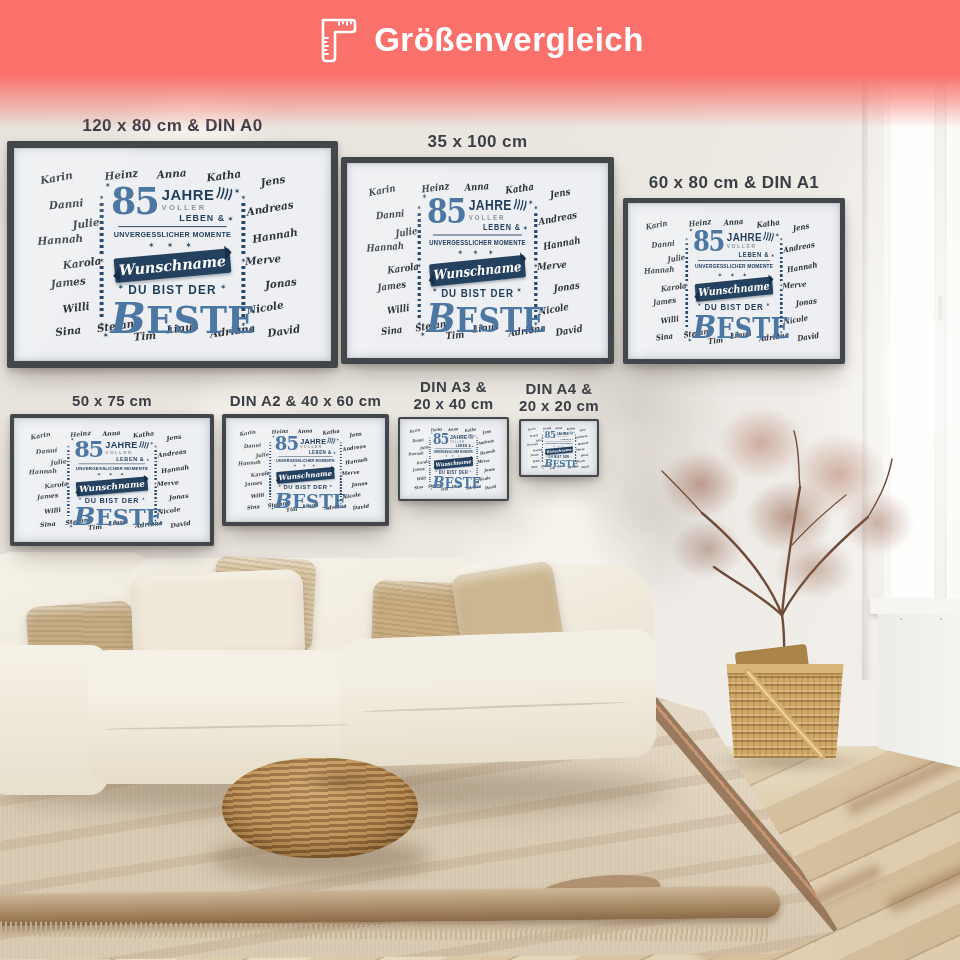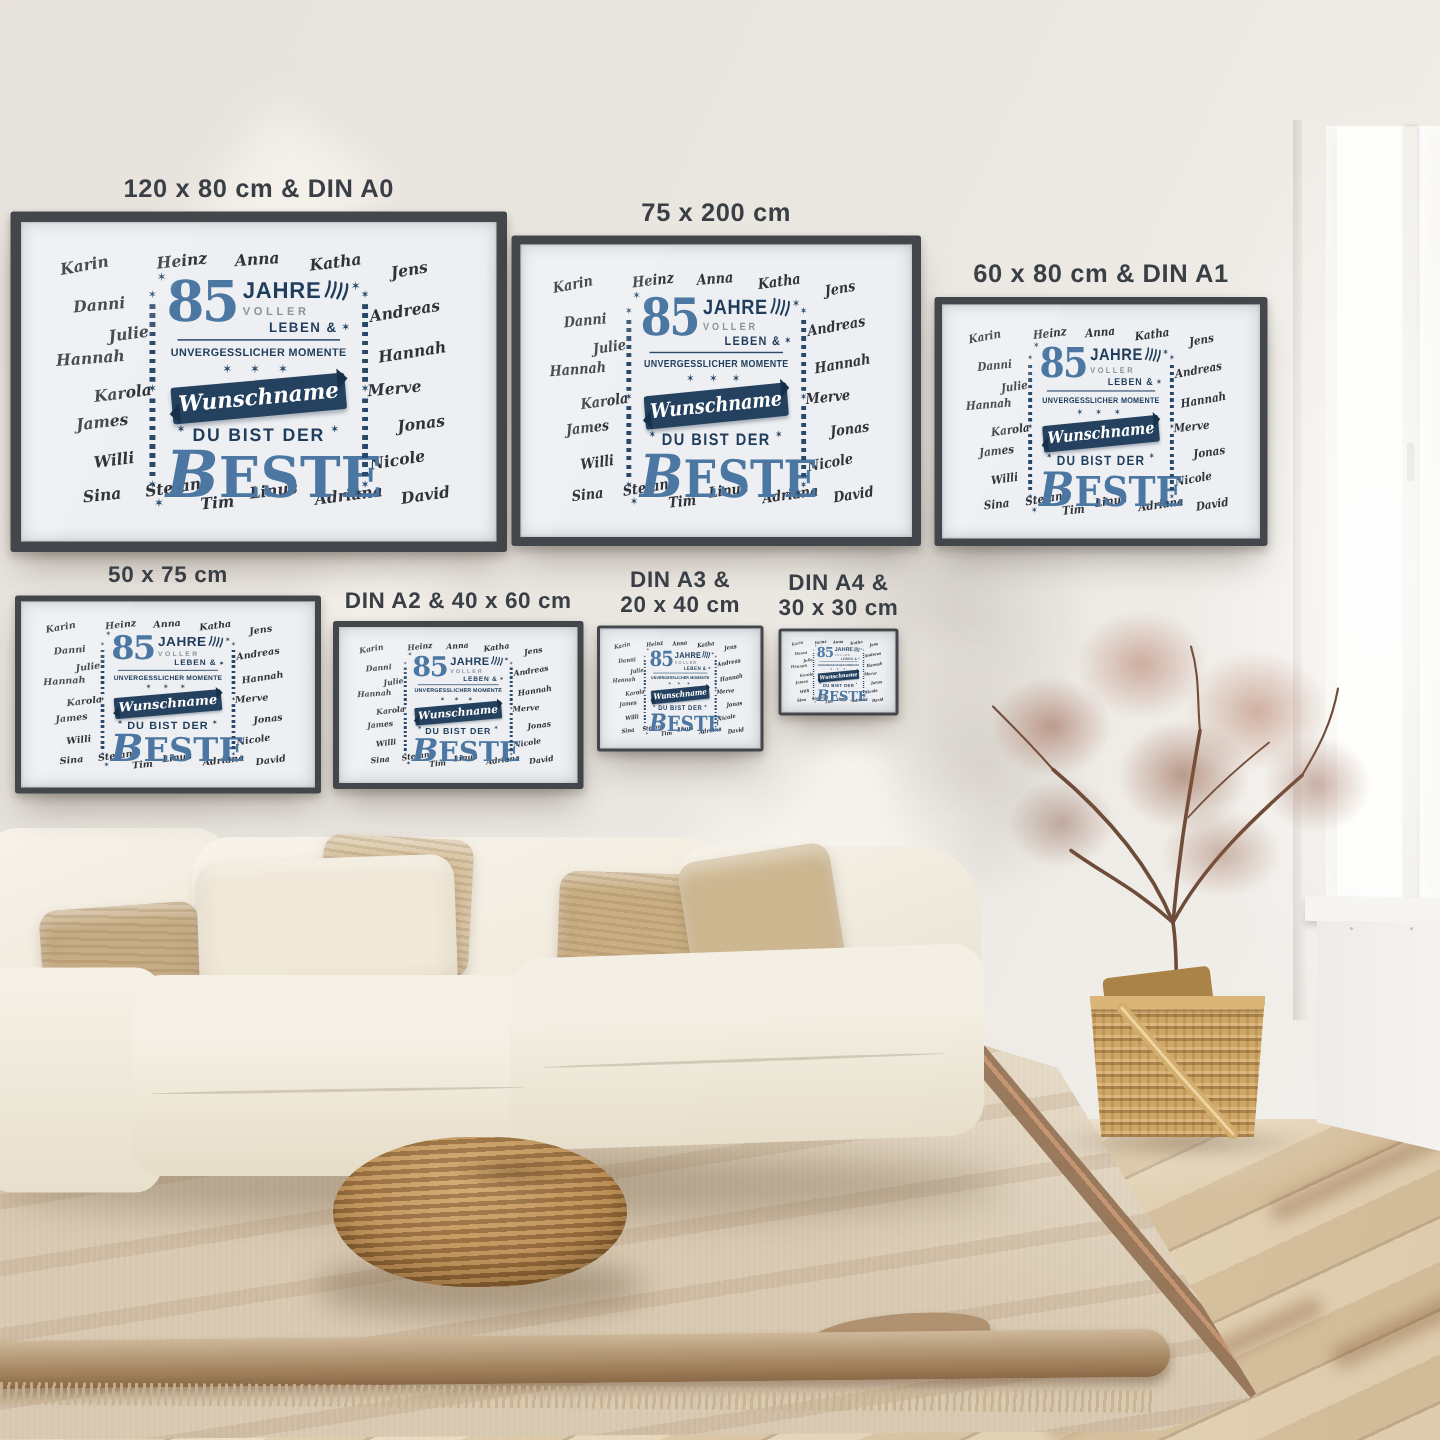--- a/index.html
+++ b/index.html
@@ -307,21 +307,21 @@
             </div>
             <div class="beste">BESTE</div>
           </div>
           <div class="sheen"></div>
         </div>
       </div>
     </div>
   </figure>
       <figure class="poster" style="left: 341px; top: 131px; width: 273px; height: 233px;">
     <figcaption class="size-label" style="bottom: 212px; font-size: 17px;">
-          <div>75 x 200 cm</div>
+          <div>35 x 100 cm</div>
         </figcaption>
     <div class="pframe" style="top: 26px; border-width: 6px;">
       <div class="paper">
         <div class="art" style="transform: scale(0.8094, 0.9279);">
           <div class="names">
                 <span class="pname" style="left: 42px; top: 28px; transform: translate(-50%, -50%) rotate(-10deg);">Karin</span>
                 <span class="pname" style="left: 108px; top: 25px; transform: translate(-50%, -50%) rotate(-6deg);">Heinz</span>
                 <span class="pname" style="left: 159px; top: 24px; transform: translate(-50%, -50%) rotate(-4deg);">Anna</span>
                 <span class="pname" style="left: 212px; top: 26px; transform: translate(-50%, -50%) rotate(-7deg);">Katha</span>
                 <span class="pname" style="left: 262px; top: 31px; transform: translate(-50%, -50%) rotate(-9deg);">Jens</span>
@@ -481,21 +481,21 @@
               <span>DU BIST DER</span>
               <span class="mini-star">✶</span>
             </div>
             <div class="beste">BESTE</div>
           </div>
           <div class="sheen"></div>
         </div>
       </div>
     </div>
   </figure>
-      <figure class="poster" style="left: 10px; top: 371px; width: 204px; height: 158px;">
+      <figure class="poster" style="left: 10px; top: 388px; width: 204px; height: 158px;">
     <figcaption class="size-label" style="bottom: 137px; font-size: 15px;">
           <div>50 x 75 cm</div>
         </figcaption>
     <div class="pframe" style="top: 26px; border-width: 4px;">
       <div class="paper">
         <div class="art" style="transform: scale(0.6062, 0.5865);">
           <div class="names">
                 <span class="pname" style="left: 42px; top: 28px; transform: translate(-50%, -50%) rotate(-10deg);">Karin</span>
                 <span class="pname" style="left: 108px; top: 25px; transform: translate(-50%, -50%) rotate(-6deg);">Heinz</span>
                 <span class="pname" style="left: 159px; top: 24px; transform: translate(-50%, -50%) rotate(-4deg);">Anna</span>
@@ -749,21 +749,21 @@
             <div class="beste">BESTE</div>
           </div>
           <div class="sheen"></div>
         </div>
       </div>
     </div>
   </figure>
       <figure class="poster" style="left: 519px; top: 378px; width: 80px; height: 99px;">
     <figcaption class="size-label" style="bottom: 63px; font-size: 15px;">
           <div>DIN A4 &amp;</div>
-          <div>30 x 30 cm</div>
+          <div>20 x 20 cm</div>
         </figcaption>
     <div class="pframe" style="top: 41px; border-width: 2px;">
       <div class="paper">
         <div class="art" style="transform: scale(0.2313, 0.25);">
           <div class="names">
                 <span class="pname" style="left: 42px; top: 28px; transform: translate(-50%, -50%) rotate(-10deg);">Karin</span>
                 <span class="pname" style="left: 108px; top: 25px; transform: translate(-50%, -50%) rotate(-6deg);">Heinz</span>
                 <span class="pname" style="left: 159px; top: 24px; transform: translate(-50%, -50%) rotate(-4deg);">Anna</span>
                 <span class="pname" style="left: 212px; top: 26px; transform: translate(-50%, -50%) rotate(-7deg);">Katha</span>
                 <span class="pname" style="left: 262px; top: 31px; transform: translate(-50%, -50%) rotate(-9deg);">Jens</span>
@@ -864,14 +864,33 @@
   <div class="sofa-part seat-r"></div>
   <div class="seam sm1"></div>
   <div class="seam sm2"></div>
 
   <div class="pouf-shadow"></div>
   <div class="pouf">
     <div class="weave"></div>
     <div class="dimple"></div>
   </div>
 
+  <header class="banner">
+    <div class="banner-row">
+      <svg width="44" height="46" viewBox="0 0 44 46">
+        <path d="M7 3 H36 Q39 3 39 6 V12 Q39 15 36 15 H19 V41 Q19 44 16 44 H10 Q7 44 7 41 Z" fill="none" stroke="#ffffff" stroke-width="2.6" stroke-linejoin="round"></path>
+        <g stroke="#ffffff" stroke-width="1.8" stroke-linecap="round">
+          <path d="M23 3 V8"></path>
+            <path d="M27 3 V6.5"></path>
+            <path d="M31 3 V8"></path>
+            <path d="M35 3 V6.5"></path>
+          <path d="M7 21 H12"></path>
+            <path d="M7 25 H10.5"></path>
+            <path d="M7 29 H12"></path>
+            <path d="M7 33 H10.5"></path>
+            <path d="M7 37 H12"></path>
+        </g>
+      </svg>
+      <div class="banner-title">Größenvergleich</div>
+    </div>
+  </header>
 
 </div>
 
 </body></html>

